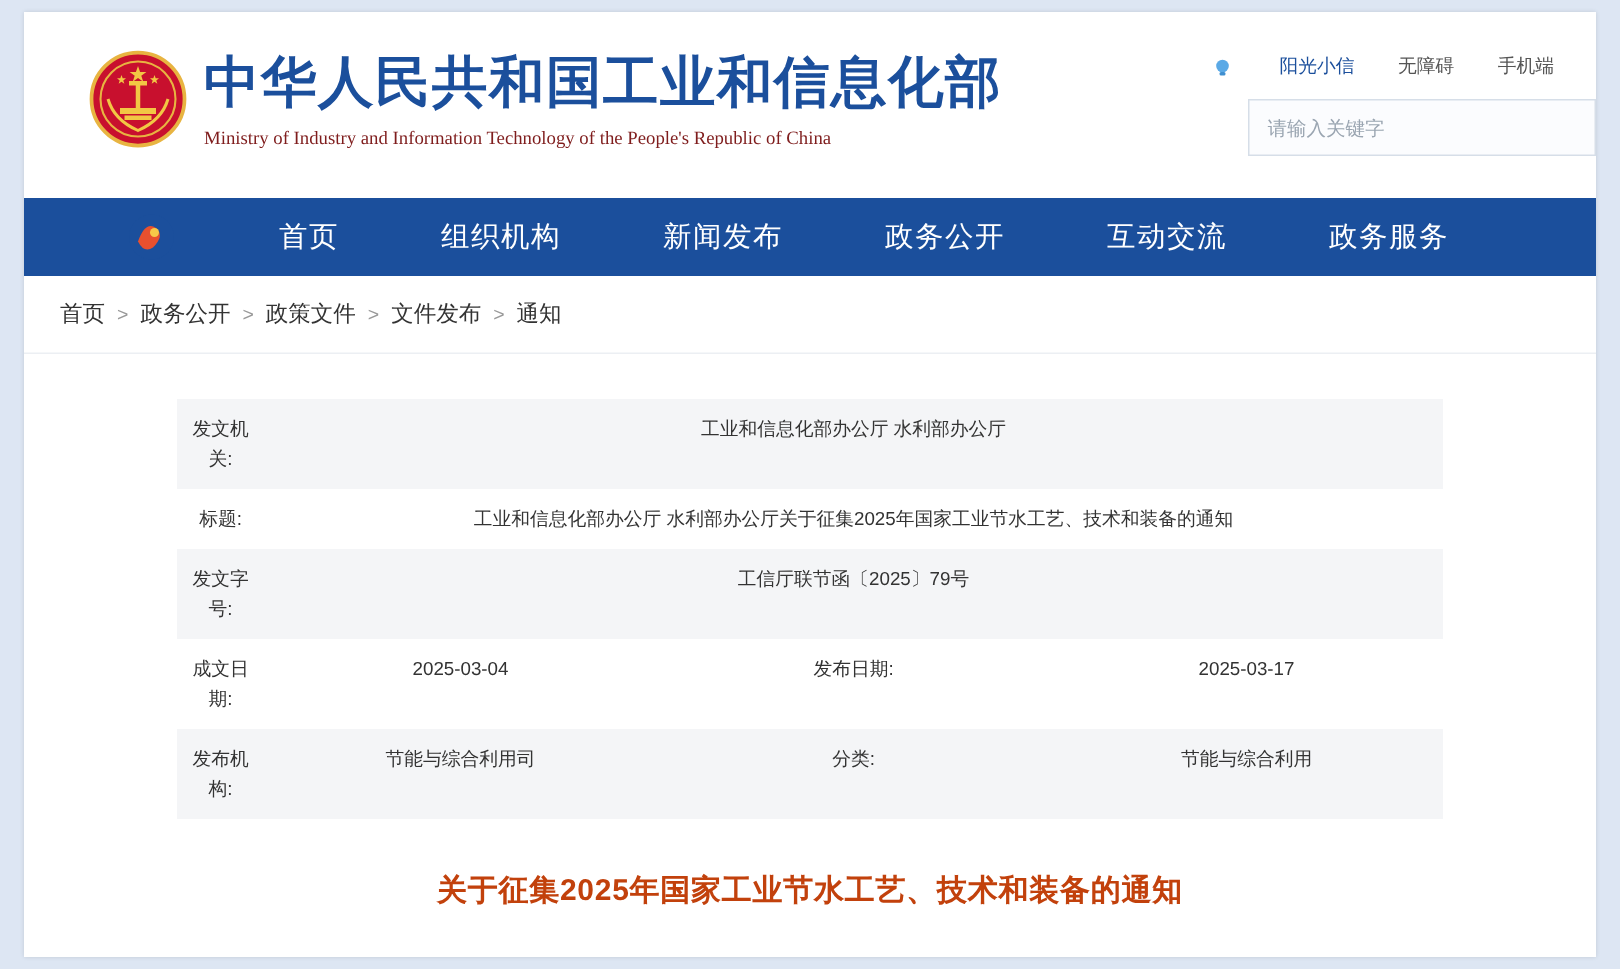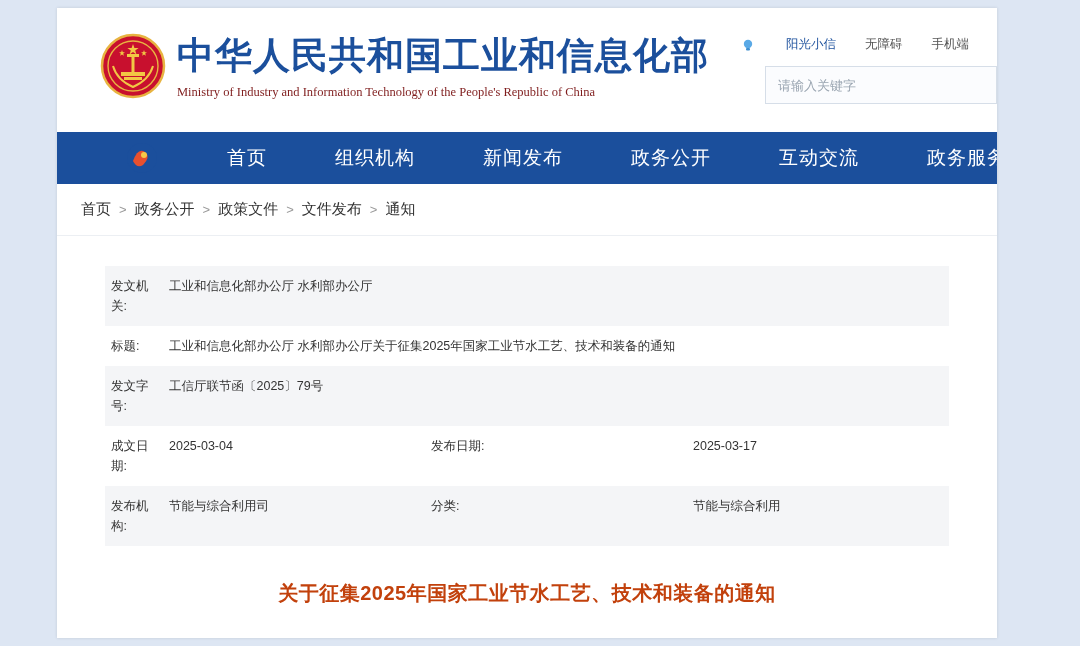--- a/index.html
+++ b/index.html
@@ -10,25 +10,24 @@
     overflow: hidden;
   }
   .page {
     position: relative;
     width: 1080px; height: 646px;
     background: #dde6f3;
   }
   .sheet {
     position: absolute;
     left: 16px; top: 8px;
-    width: 940px; height: 630px;
+    width: 1048px; height: 630px;
     background: #ffffff;
     box-shadow: 0 0 3px rgba(0,0,0,0.12);
     overflow: hidden;
-    margin-left: 41px;
   }
 
   
   .header {
     position: relative;
     height: 124px;
     background: #ffffff;
     padding: 0;
   }
   .emblem {
@@ -142,20 +141,21 @@
     padding: 30px 24px 0 24px;
     background: #ffffff;
   }
   .meta-table {
     width: 844px;
     margin: 0 auto;
     border-collapse: collapse;
     font-size: 12.5px;
     color: #333;
     table-layout: fixed;
+    text-align: center;
   }
   .meta-table td {
     padding: 10px 6px 10px 6px;
     vertical-align: top;
     line-height: 20px;
   }
   .meta-table tr.shade td { background: #f4f5f7; }
   .lbl { width: 58px; color: #333; }
   .val { color: #333; }
   .lbl2 { width: 58px; }

